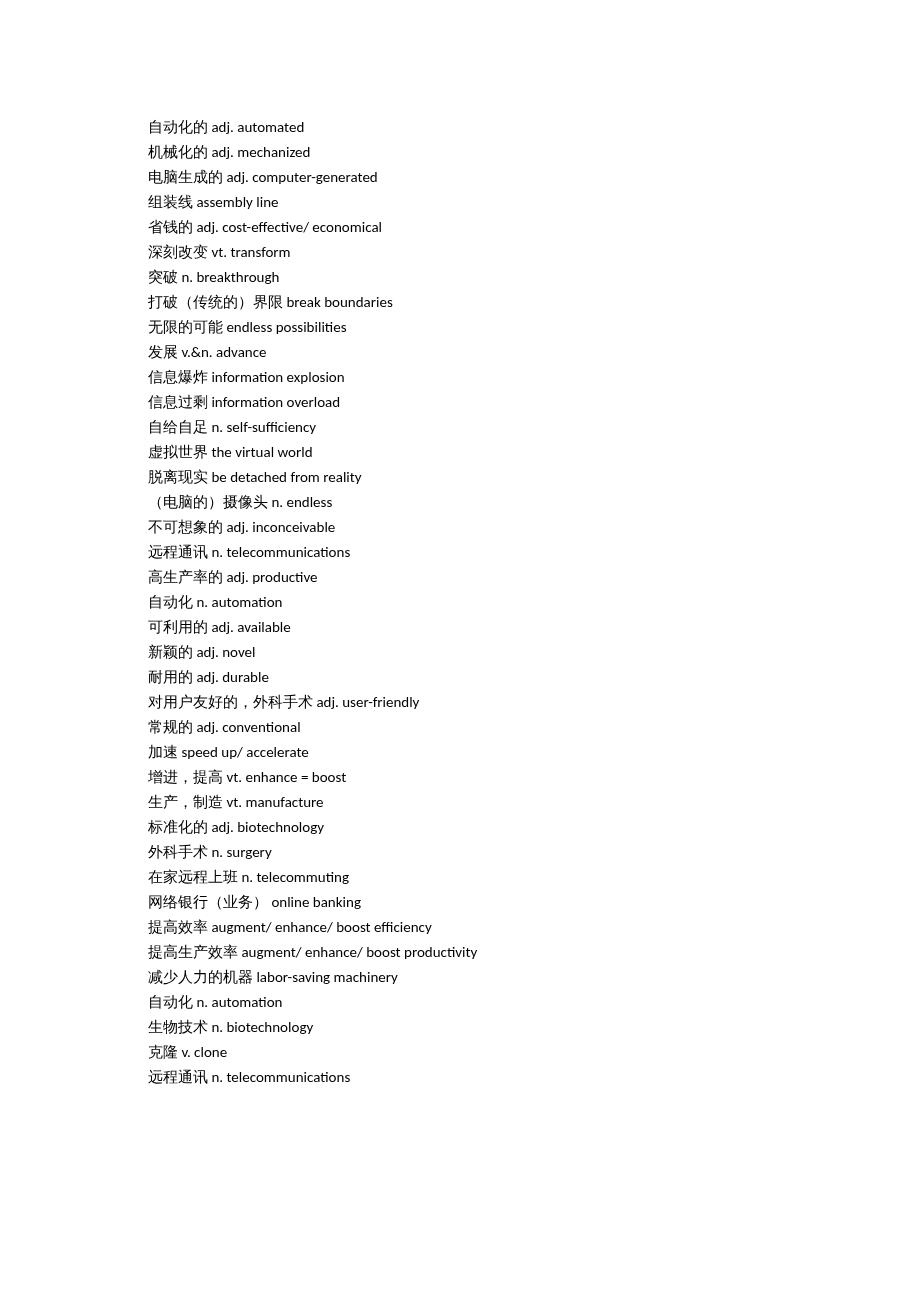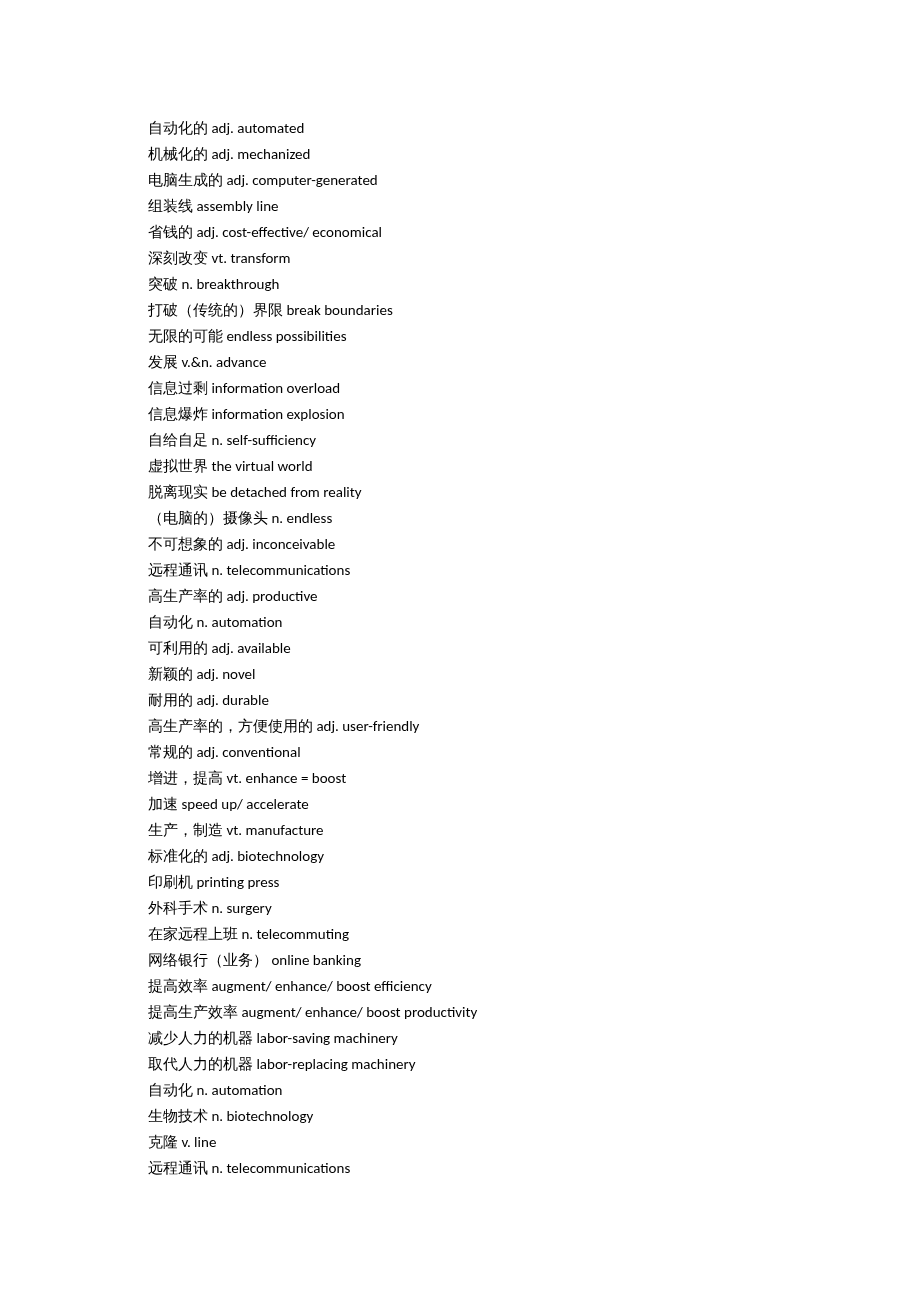--- a/index.html
+++ b/index.html
@@ -13,64 +13,62 @@
     padding: 115px 0 0 148px;
     width: 620px;
   }
   .entry {
     font-size: 15px;
     line-height: 25px;
     color: #000000;
     white-space: nowrap;
   }
   .cn {
-    font-family: Liberation Sans, sans-serif;
+    font-family: Liberation Serif, serif;
   }
   .en {
     font-family: Calibri, Arial, sans-serif;
   }
 </style>
 </head>
 <body>
 
 <div class="page" id="vocab-container">
 <div class="entry"><span class="cn">自动化的</span><span class="en"> adj. automated</span></div>
     <div class="entry"><span class="cn">机械化的</span><span class="en"> adj. mechanized</span></div>
     <div class="entry"><span class="cn">电脑生成的</span><span class="en"> adj. computer-generated</span></div>
     <div class="entry"><span class="cn">组装线</span><span class="en"> assembly line</span></div>
     <div class="entry"><span class="cn">省钱的</span><span class="en"> adj. cost-effective/ economical</span></div>
     <div class="entry"><span class="cn">深刻改变</span><span class="en"> vt. transform</span></div>
     <div class="entry"><span class="cn">突破</span><span class="en"> n. breakthrough</span></div>
     <div class="entry"><span class="cn">打破（传统的）界限</span><span class="en"> break boundaries</span></div>
     <div class="entry"><span class="cn">无限的可能</span><span class="en"> endless possibilities</span></div>
     <div class="entry"><span class="cn">发展</span><span class="en"> v.&amp;n. advance</span></div>
+    <div class="entry"><span class="cn">信息爆炸</span><span class="en"> information explosion</span></div>
     <div class="entry"><span class="cn">信息过剩</span><span class="en"> information overload</span></div>
-    <div class="entry"><span class="cn">信息爆炸</span><span class="en"> information explosion</span></div>
     <div class="entry"><span class="cn">自给自足</span><span class="en"> n. self-sufficiency</span></div>
     <div class="entry"><span class="cn">虚拟世界</span><span class="en"> the virtual world</span></div>
     <div class="entry"><span class="cn">脱离现实</span><span class="en"> be detached from reality</span></div>
     <div class="entry"><span class="cn">（电脑的）摄像头</span><span class="en"> n. endless</span></div>
     <div class="entry"><span class="cn">不可想象的</span><span class="en"> adj. inconceivable</span></div>
     <div class="entry"><span class="cn">远程通讯</span><span class="en"> n. telecommunications</span></div>
     <div class="entry"><span class="cn">高生产率的</span><span class="en"> adj. productive</span></div>
     <div class="entry"><span class="cn">自动化</span><span class="en"> n. automation</span></div>
     <div class="entry"><span class="cn">可利用的</span><span class="en"> adj. available</span></div>
     <div class="entry"><span class="cn">新颖的</span><span class="en"> adj. novel</span></div>
     <div class="entry"><span class="cn">耐用的</span><span class="en"> adj. durable</span></div>
-    <div class="entry"><span class="cn">高生产率的，方便使用的</span><span class="en"> adj. user-friendly</span></div>
+    <div class="entry"><span class="cn">对用户友好的，外科手术</span><span class="en"> adj. user-friendly</span></div>
     <div class="entry"><span class="cn">常规的</span><span class="en"> adj. conventional</span></div>
+    <div class="entry"><span class="cn">加速</span><span class="en"> speed up/ accelerate</span></div>
     <div class="entry"><span class="cn">增进，提高</span><span class="en"> vt. enhance = boost</span></div>
-    <div class="entry"><span class="cn">加速</span><span class="en"> speed up/ accelerate</span></div>
     <div class="entry"><span class="cn">生产，制造</span><span class="en"> vt. manufacture</span></div>
     <div class="entry"><span class="cn">标准化的</span><span class="en"> adj. biotechnology</span></div>
-    <div class="entry"><span class="cn">印刷机</span><span class="en"> printing press</span></div>
     <div class="entry"><span class="cn">外科手术</span><span class="en"> n. surgery</span></div>
     <div class="entry"><span class="cn">在家远程上班</span><span class="en"> n. telecommuting</span></div>
     <div class="entry"><span class="cn">网络银行（业务）</span><span class="en">  online banking</span></div>
     <div class="entry"><span class="cn">提高效率</span><span class="en"> augment/ enhance/ boost efficiency</span></div>
     <div class="entry"><span class="cn">提高生产效率</span><span class="en"> augment/ enhance/ boost productivity</span></div>
     <div class="entry"><span class="cn">减少人力的机器</span><span class="en"> labor-saving machinery</span></div>
-    <div class="entry"><span class="cn">取代人力的机器</span><span class="en"> labor-replacing machinery</span></div>
     <div class="entry"><span class="cn">自动化</span><span class="en"> n. automation</span></div>
     <div class="entry"><span class="cn">生物技术</span><span class="en"> n. biotechnology</span></div>
-    <div class="entry"><span class="cn">克隆</span><span class="en"> v. line</span></div>
+    <div class="entry"><span class="cn">克隆</span><span class="en"> v. clone</span></div>
     <div class="entry"><span class="cn">远程通讯</span><span class="en"> n. telecommunications</span></div>
   </div>
 
 </body></html>

